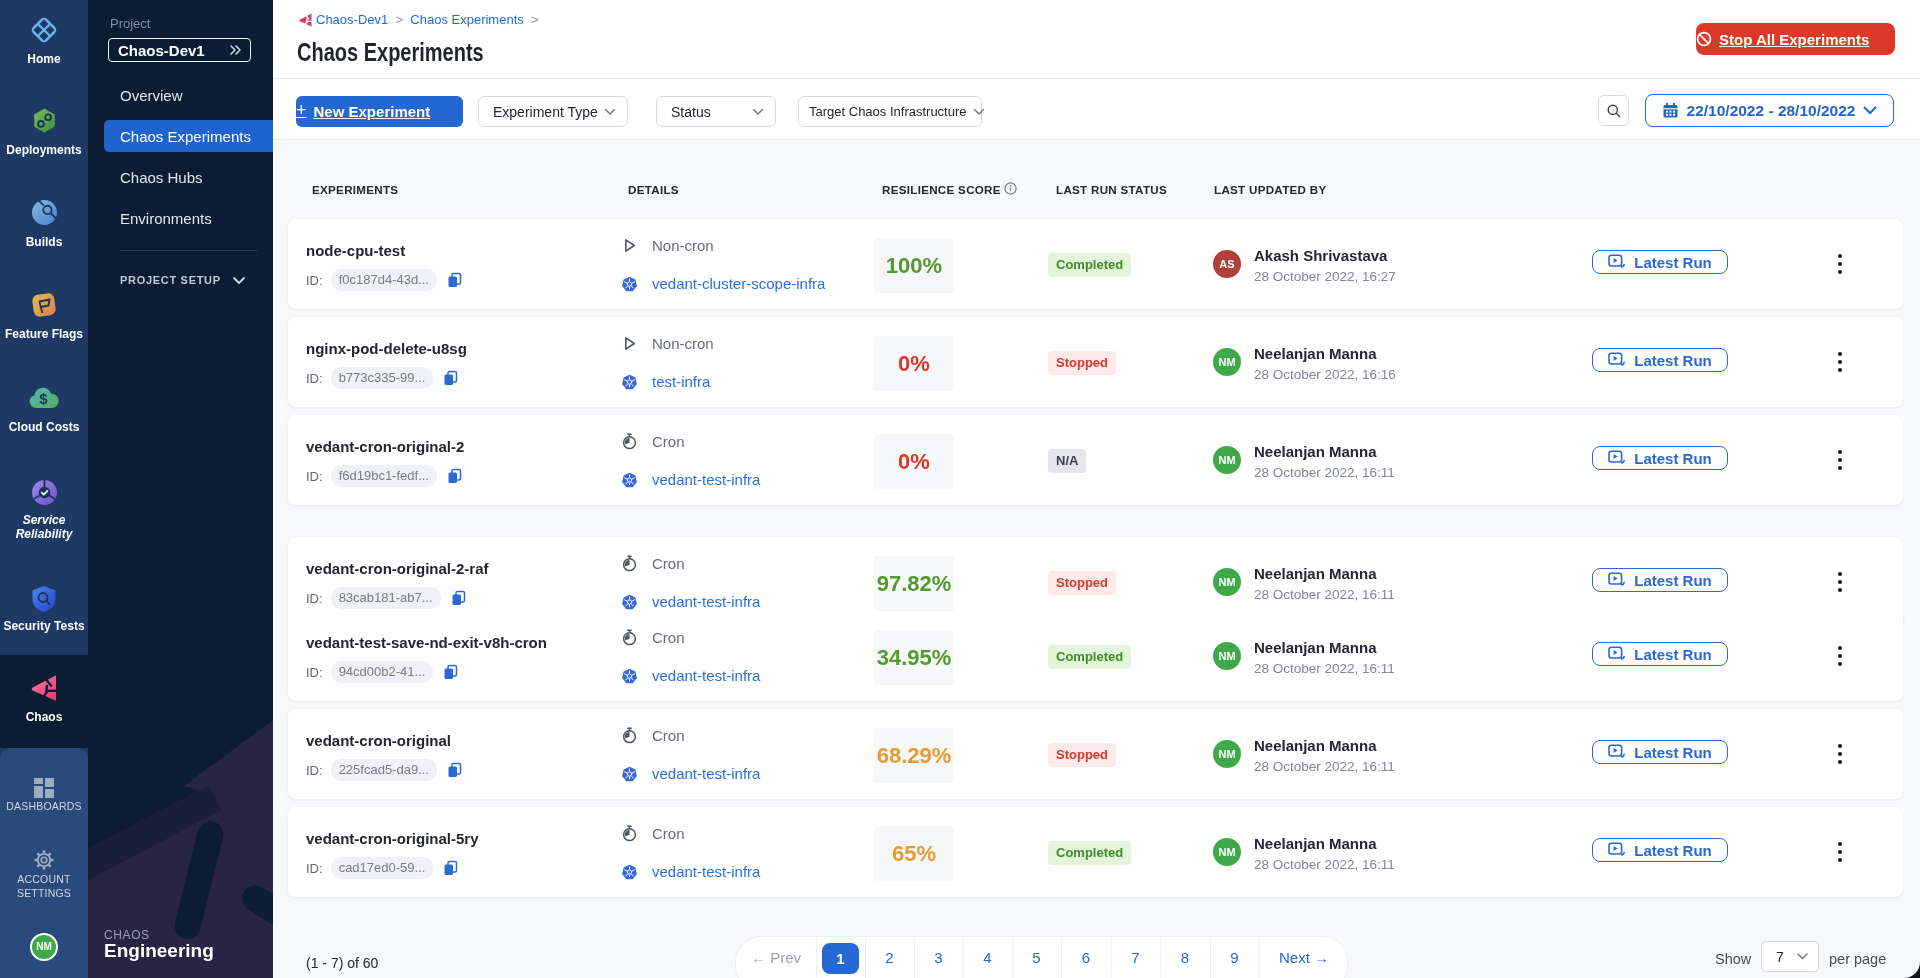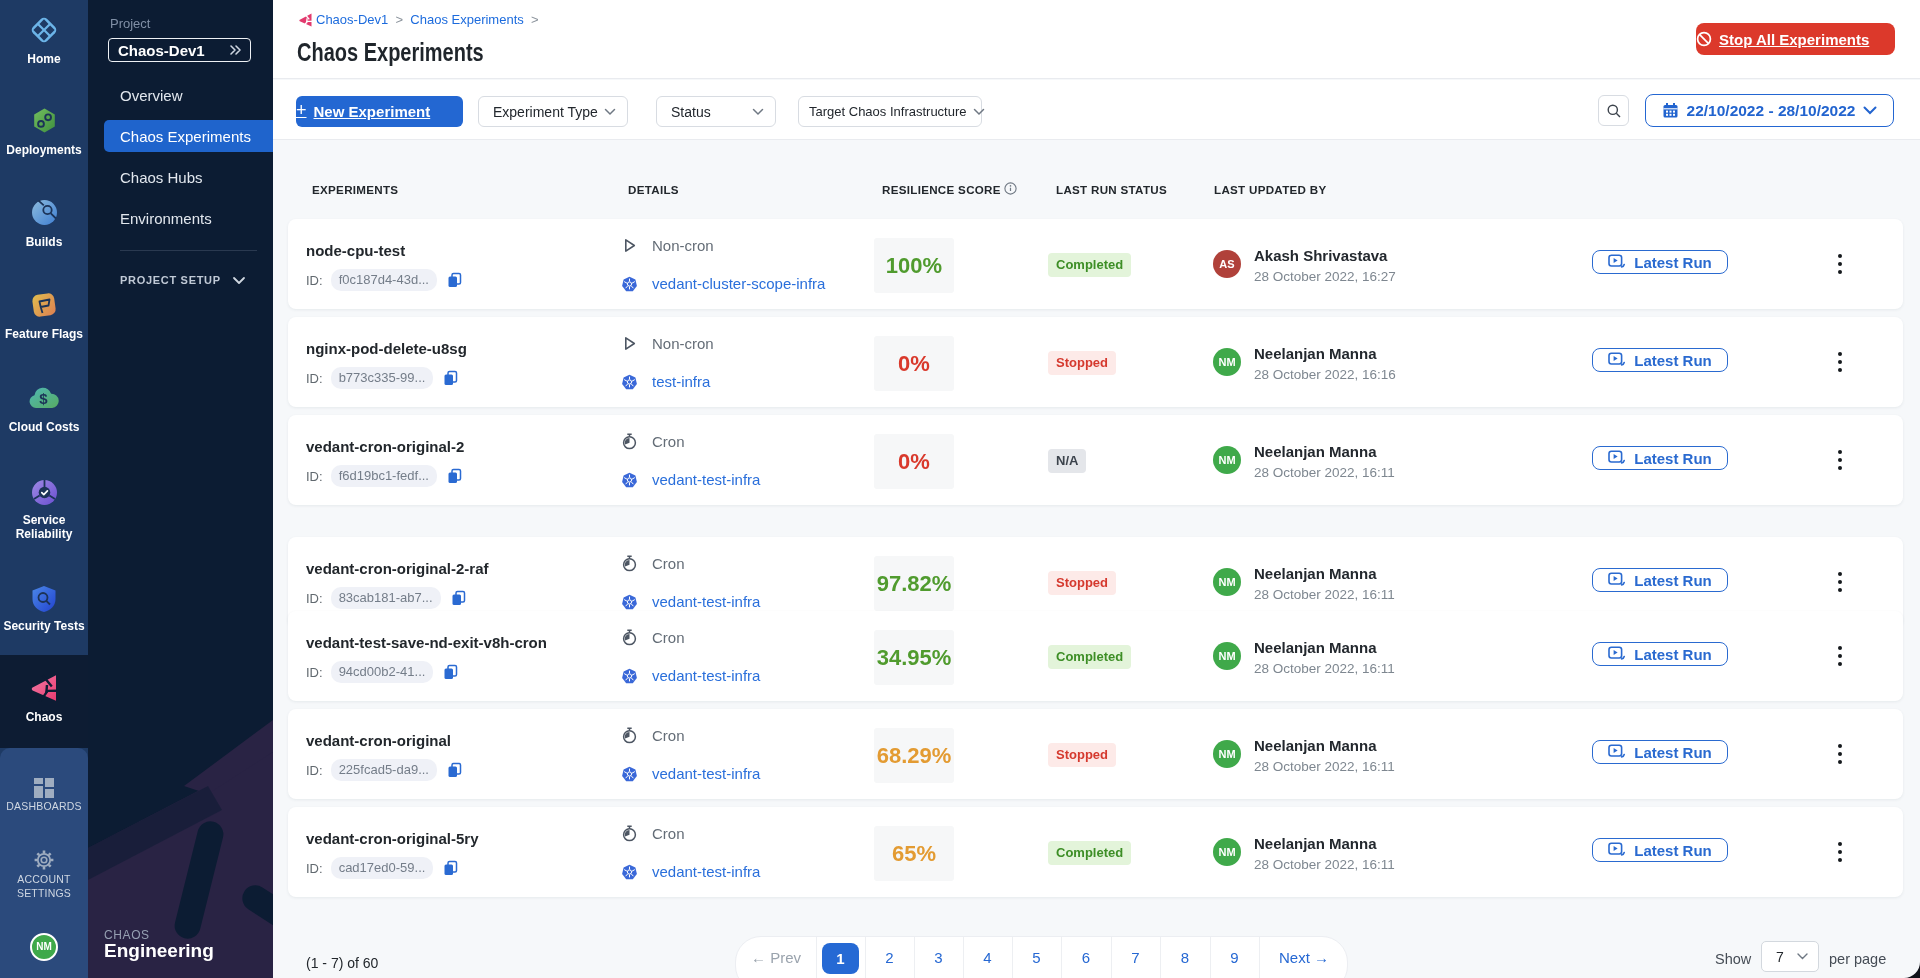--- a/index.html
+++ b/index.html
@@ -208,21 +208,21 @@
         <stop offset="0" stop-color="#9f8ae5"></stop>
             <stop offset="1" stop-color="#6a4fd0"></stop>
           </linearGradient>
         </defs>
       <circle cx="13.5" cy="13.5" r="12.5" fill="url(#gsr)"></circle>
       <path d="M13.5 1 V8 M3 20 L8.6 16.5 M24 20 L18.4 16.5" stroke="#1c3357" stroke-width="1.8"></path>
       <circle cx="13.5" cy="13.5" r="5.8" fill="#1c3357"></circle>
       <path d="M10.8 13.6 L12.8 15.6 L16.4 11.8" stroke="#fff" stroke-width="1.7" fill="none" stroke-linecap="round" stroke-linejoin="round"></path>
     </svg>
   </div>
-  <div class="mlabel" style="top:513px;">Service<br>Reliability</div>
+  <div class="mlabel" style="top:513px;font-style:italic;">Service<br>Reliability</div>
 
   <div class="mico" style="top:585px;">
     <svg width="26" height="28" viewBox="0 0 26 28">
       <defs>
           <linearGradient id="gst" x1="0" y1="0" x2="1" y2="1">
         <stop offset="0" stop-color="#4b87e8"></stop>
             <stop offset="1" stop-color="#2243cf"></stop>
           </linearGradient>
         </defs>
       <path d="M13 1 L24.5 5.5 V14 c0 7-5 11.5-11.5 13 C6.5 25.5 1.5 21 1.5 14 V5.5 Z" fill="url(#gst)"></path>

